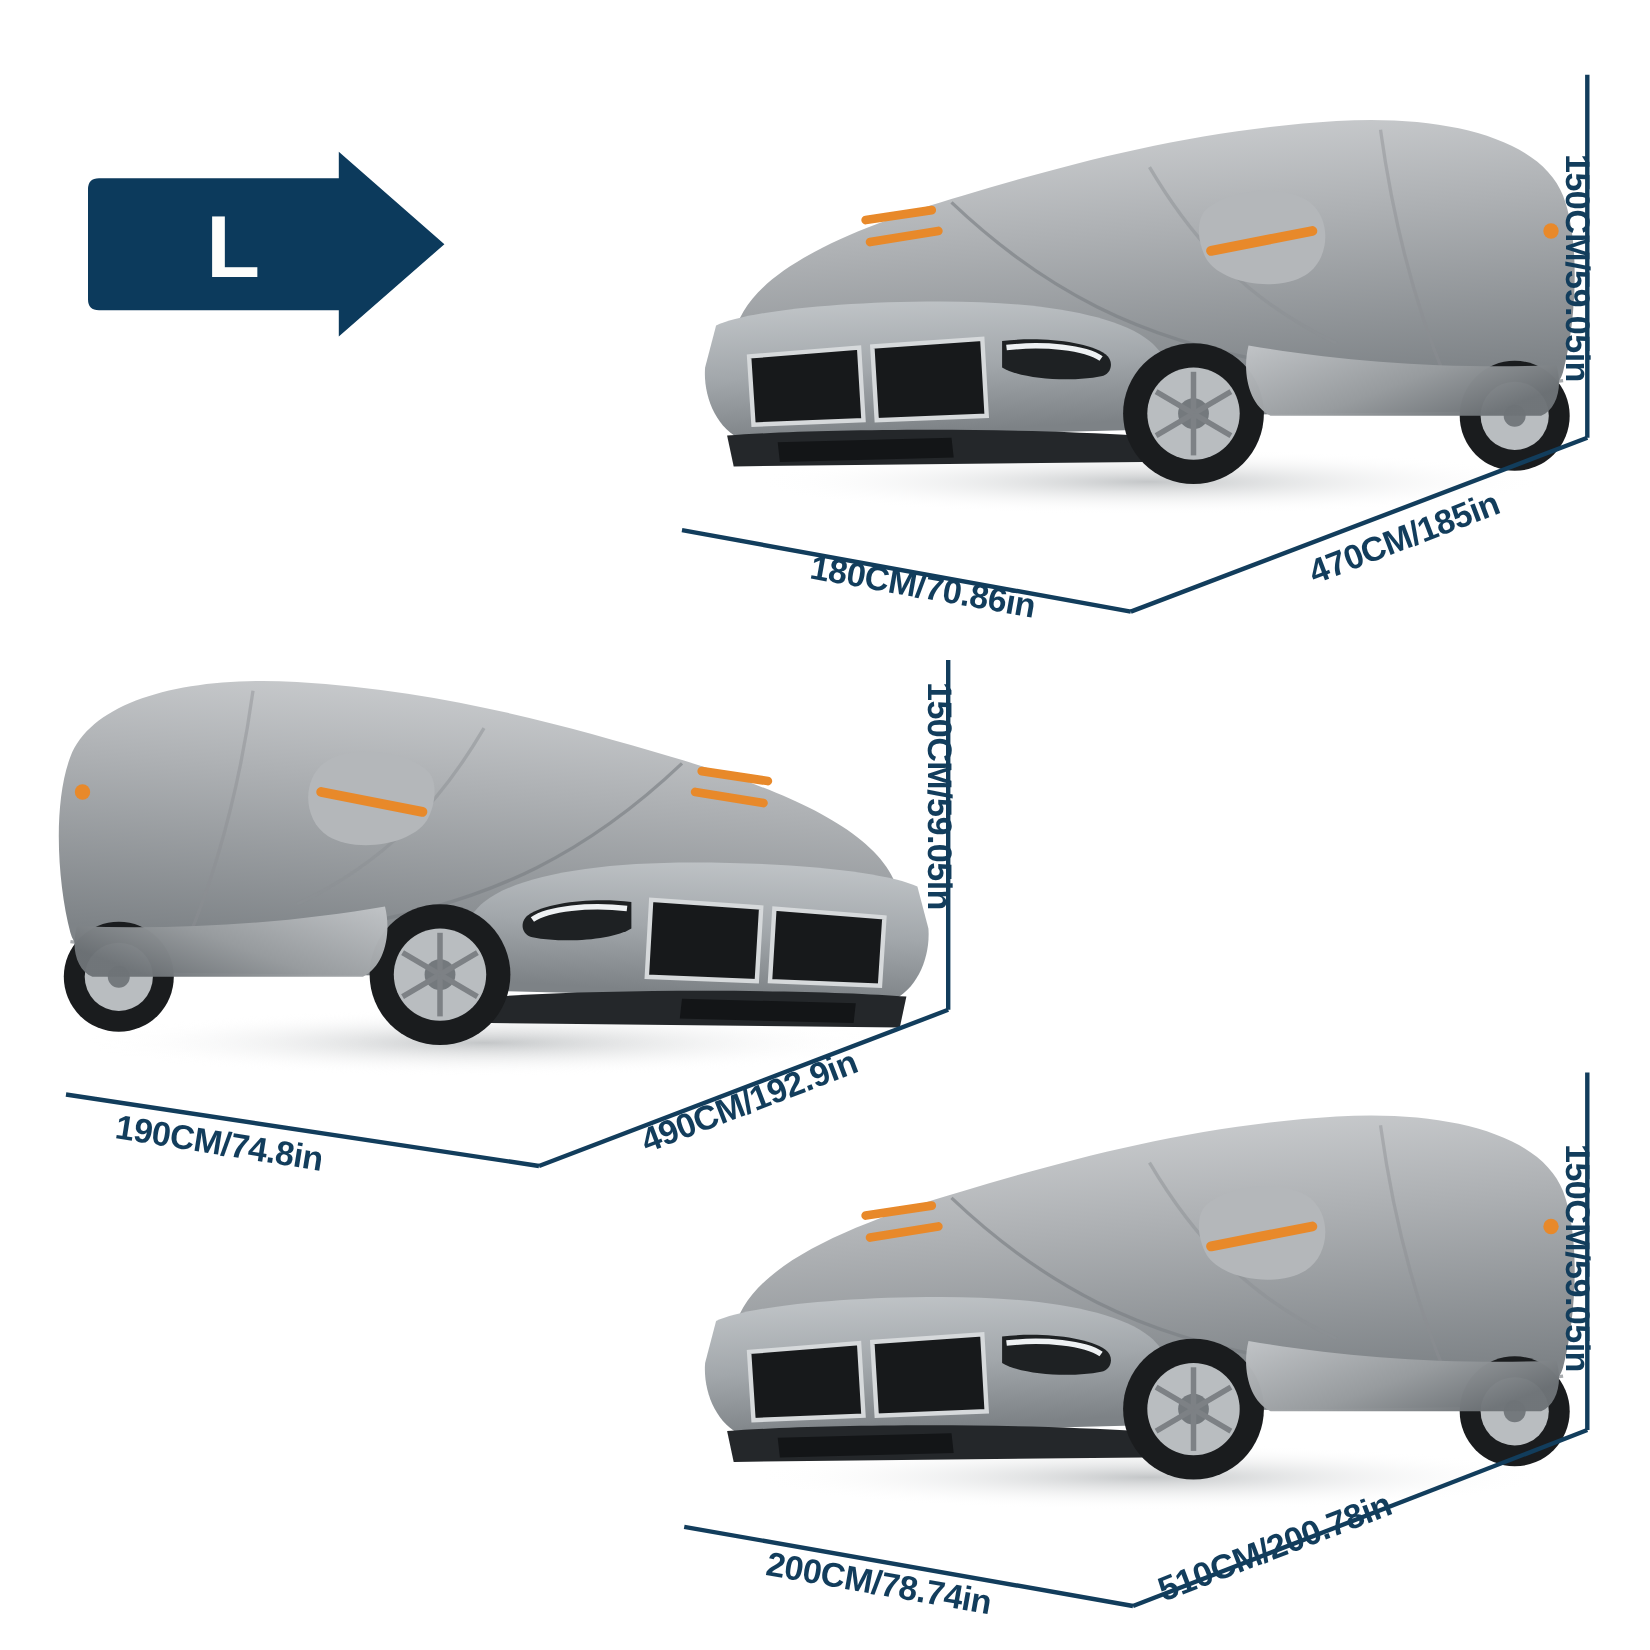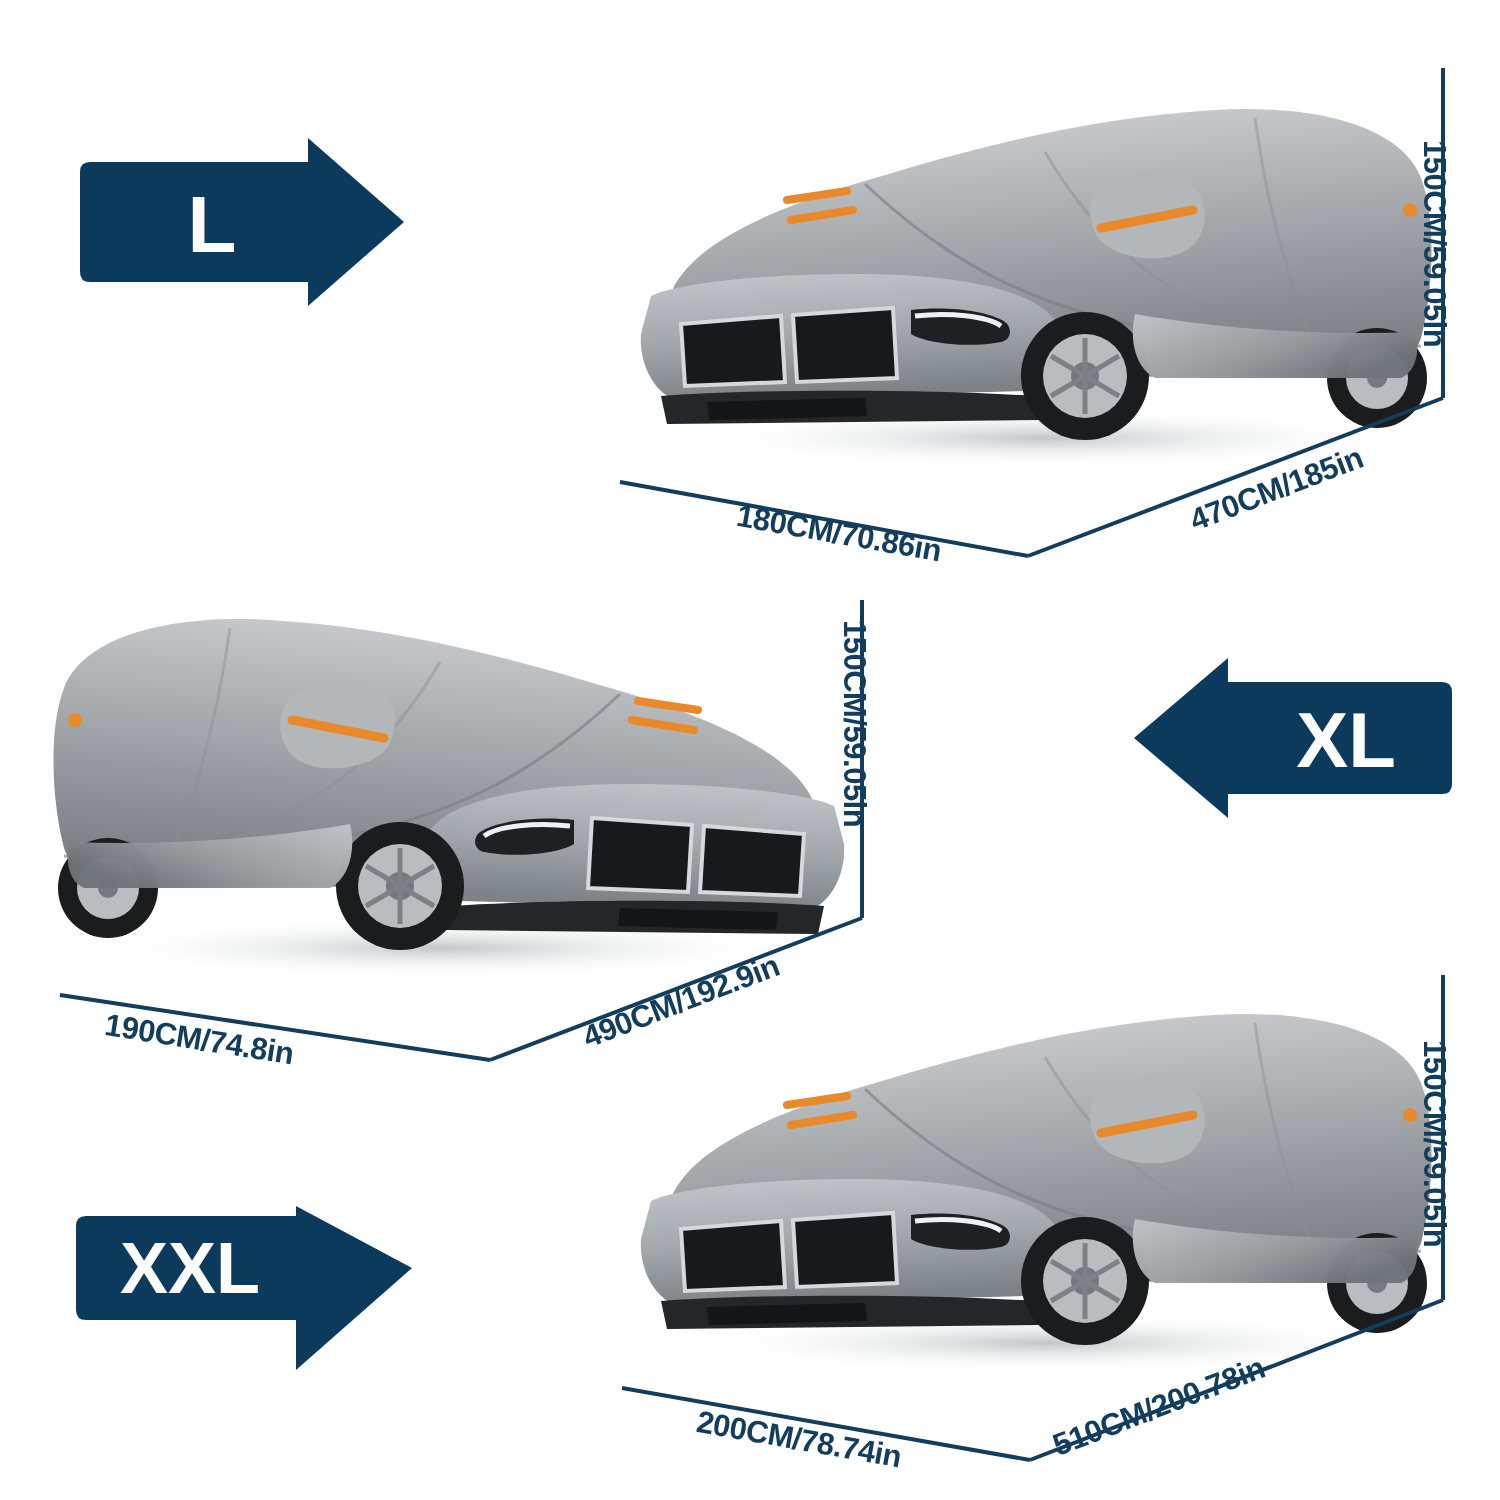--- a/index.html
+++ b/index.html
@@ -163,26 +163,20 @@
 
     <line x1="1028" y1="556" x2="1443" y2="398"></line>
   </svg>
 
   <div class="dim-label dim-v" style="left:1452px; top:140px; transform:rotate(90deg); transform-origin:left top;">150CM/59.05in</div>
 
   <div class="dim-label dim-h" style="left:740px; top:498px; transform:rotate(10deg); transform-origin:left top;">180CM/70.86in</div>
 
   <div class="dim-label dim-h" style="left:1185px; top:505px; transform:rotate(-21deg); transform-origin:left top;">470CM/185in</div>
 
-  <div class="size-badge" style="left:1128px; top:648px;">
-    <svg width="332" height="180" viewBox="0 0 332 180">
-      <path d="M324 44 Q324 34 314 34 L100 34 L100 10 L6 90 L100 170 L100 146 L314 146 Q324 146 324 136 Z" fill="#0c3a5c"></path>
-      <text class="badge-text" x="218" y="92" font-size="78">XL</text>
-    </svg>
-  </div>
 
   <div class="car-unit flipped" style="left:30px; top:570px;">
     <svg class="car-svg" width="840" height="420" viewBox="0 0 840 420">
       <defs>
         <linearGradient id="covX" x1="0" y1="0" x2="0.25" y2="1">
           <stop offset="0%" stop-color="#d4d6d8"></stop>
           <stop offset="45%" stop-color="#aeb1b4"></stop>
           <stop offset="100%" stop-color="#7e8387"></stop>
         </linearGradient>
         <linearGradient id="covX2" x1="0" y1="0" x2="1" y2="0.6">
@@ -261,26 +255,20 @@
     <line x1="60" y1="995" x2="490" y2="1060"></line>
     <line x1="490" y1="1060" x2="862" y2="918"></line>
   </svg>
 
   <div class="dim-label dim-v" style="left:872px; top:620px; transform:rotate(90deg); transform-origin:left top;">150CM/59.05in</div>
 
   <div class="dim-label dim-h" style="left:108px; top:1007px; transform:rotate(9deg); transform-origin:left top;">190CM/74.8in</div>
 
   <div class="dim-label dim-h" style="left:578px; top:1022px; transform:rotate(-21deg); transform-origin:left top;">490CM/192.9in</div>
 
-  <div class="size-badge" style="left:68px; top:1206px;">
-    <svg width="352" height="176" viewBox="0 0 352 176">
-      <path d="M8 20 Q8 10 18 10 L228 10 L228 0 L344 62 L228 164 L228 114 L18 114 Q8 114 8 104 Z" fill="#0c3a5c"></path>
-      <text class="badge-text" x="122" y="62" font-size="72">XXL</text>
-    </svg>
-  </div>
 
   <div class="car-unit" style="left:615px; top:965px;">
     <svg class="car-svg" width="840" height="420" viewBox="0 0 840 420">
       <defs>
         <linearGradient id="covZ" x1="0" y1="0" x2="0.25" y2="1">
           <stop offset="0%" stop-color="#d4d6d8"></stop>
           <stop offset="45%" stop-color="#aeb1b4"></stop>
           <stop offset="100%" stop-color="#7e8387"></stop>
         </linearGradient>
         <linearGradient id="covZ2" x1="0" y1="0" x2="1" y2="0.6">

